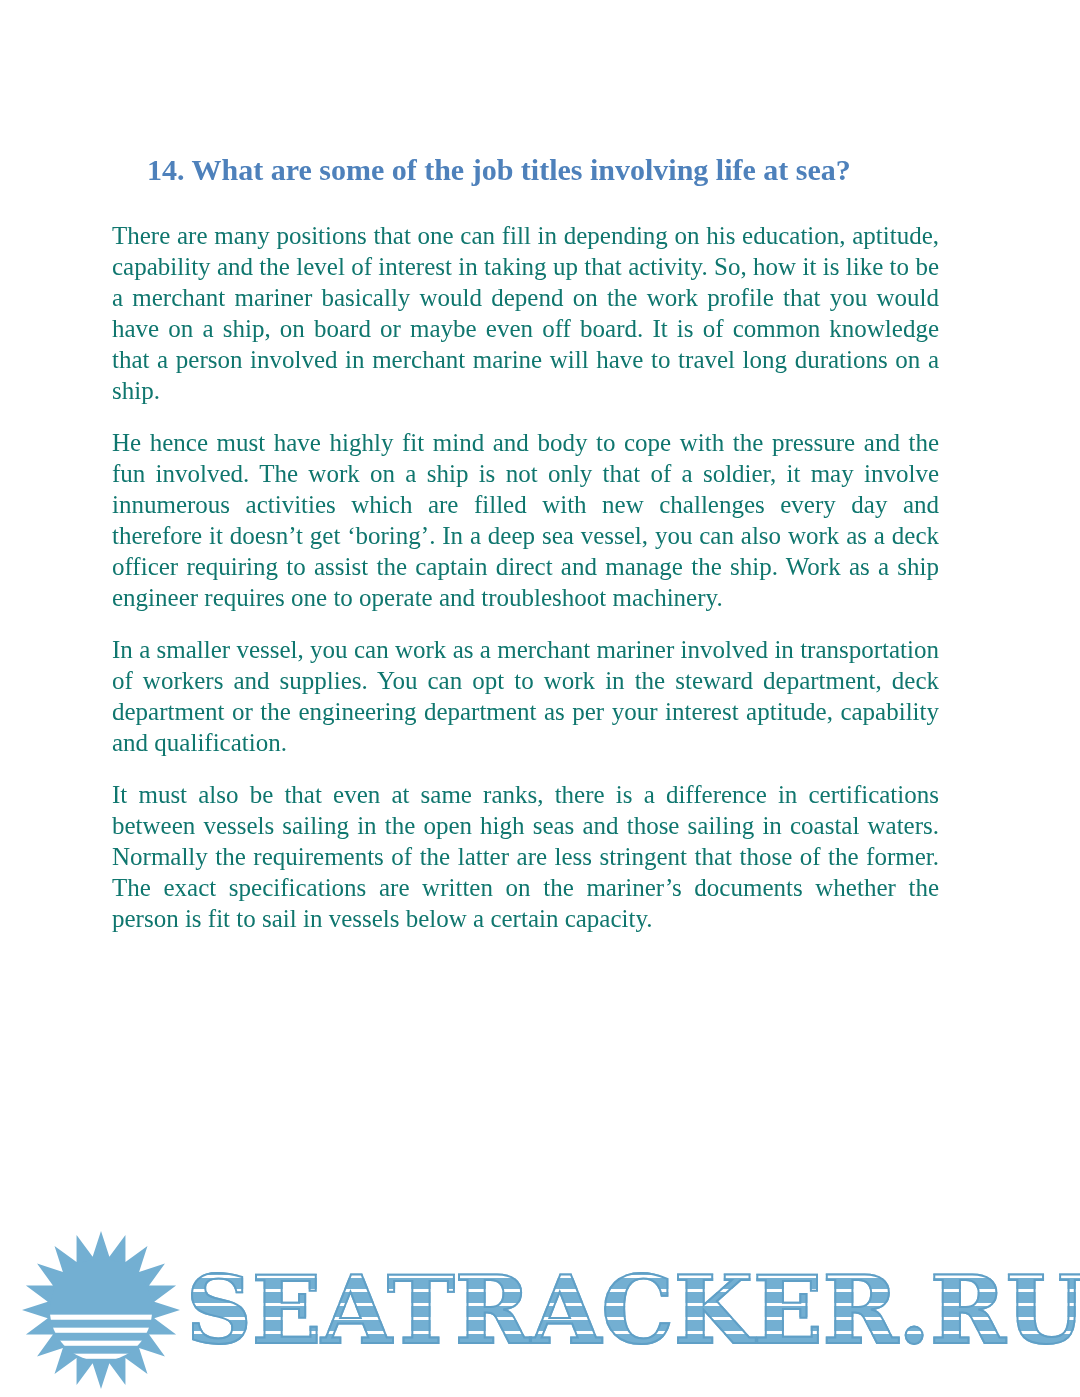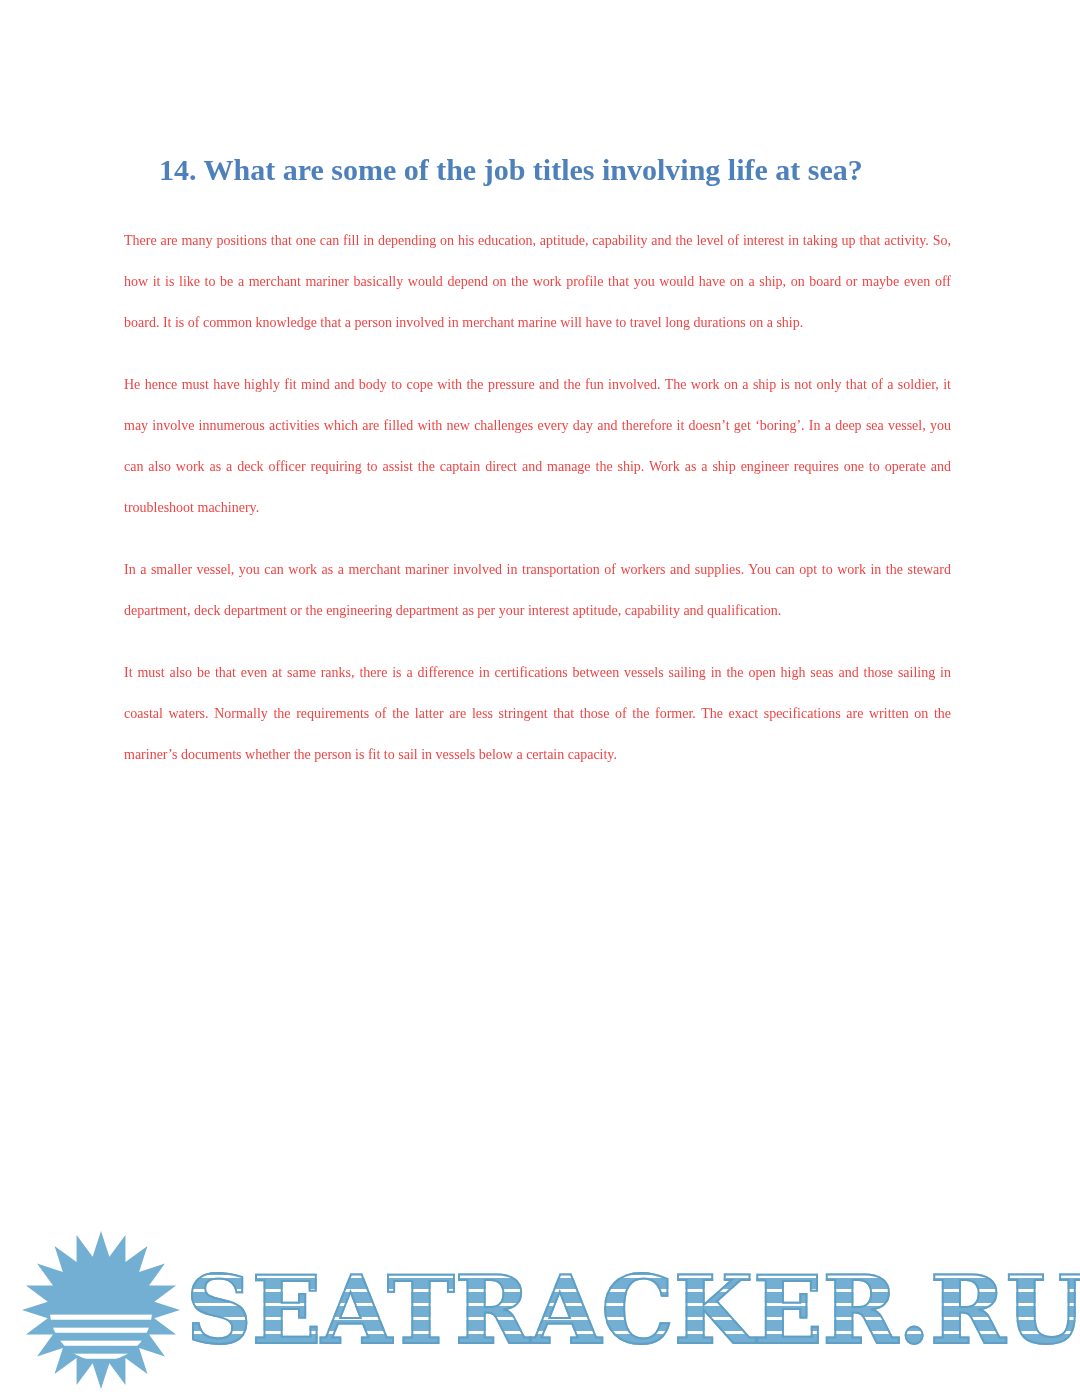--- a/index.html
+++ b/index.html
@@ -6,38 +6,38 @@
   body {
     width: 1080px;
     height: 1397px;
     background: #ffffff;
     position: relative;
     font-family: "Liberation Serif", serif;
     overflow: hidden;
   }
   .content {
     position: absolute;
-    left: 124px;
+    left: 112px;
     top: 138px;
     width: 827px;
   }
   .doc-heading {
     color: #4e81bb;
     font-size: 30px;
     font-weight: bold;
     line-height: 1.45;
     margin: 10px 0 28px 0;
     padding-left: 72px;
     text-indent: -37px;
     font-family: "Liberation Serif", serif;
   }
   .doc-para {
-    font-size: 14px;
-    line-height: 41px;
-    color: #ef4444;
+    font-size: 25px;
+    line-height: 31px;
+    color: #0f766e;
     text-align: justify;
     margin: 0 0 21px 0;
   }
   .watermark {
     position: absolute;
     left: 22px;
     bottom: 8px;
     display: flex;
     align-items: center;
     width: 1066px;

